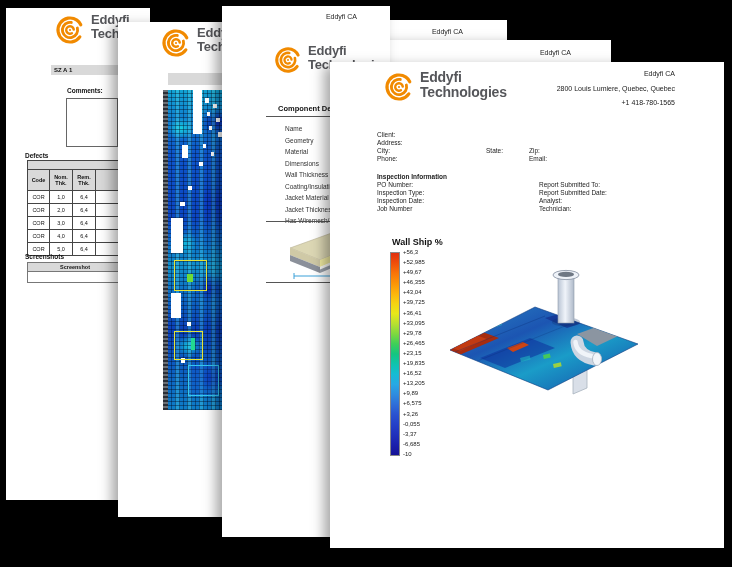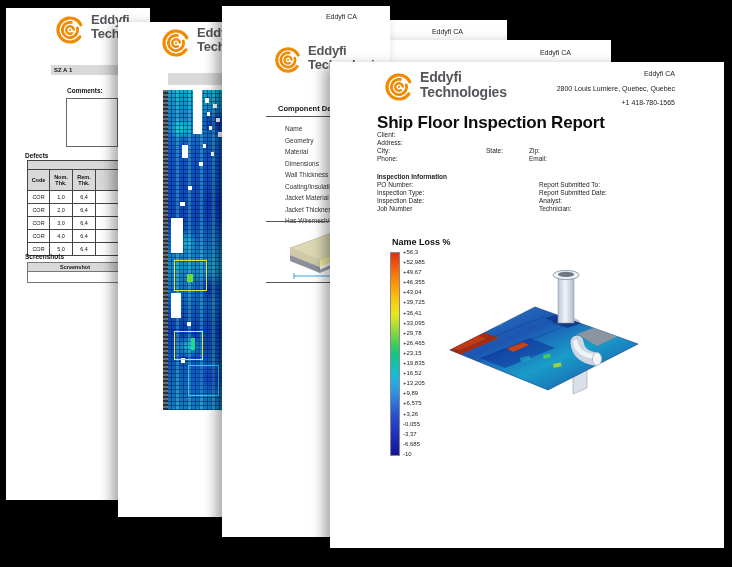--- a/index.html
+++ b/index.html
@@ -245,21 +245,20 @@
       <div class="logo-text" style="font-size:14px;line-height:15px;">
         <div>Eddyfi</div>
         <div>Technologies</div>
       </div>
     </div>
     <div class="hdr-right">
       <div>Eddyfi CA</div>
       <div>2800 Louis Lumiere, Quebec, Quebec</div>
       <div>+1 418-780-1565</div>
     </div>
-    <div class="title">Ship Floor Inspection Report</div>
 
     <div class="f-lab" style="left:47px;top:69px;">Client:</div>
     <div class="f-lab" style="left:47px;top:77px;">Address:</div>
     <div class="f-lab" style="left:47px;top:85px;">City:</div>
     <div class="f-lab" style="left:156px;top:85px;">State:</div>
     <div class="f-lab" style="left:199px;top:85px;">Zip:</div>
     <div class="f-lab" style="left:47px;top:93px;">Phone:</div>
     <div class="f-lab" style="left:199px;top:93px;">Email:</div>
 
     <div class="f-lab f-bold" style="left:47px;top:111px;">Inspection Information</div>
@@ -269,21 +268,21 @@
         <div>Inspection Date:</div>
         <div>Job Number</div>
       </div>
     <div class="inscol" style="left:209px;top:119px;">
         <div>Report Submitted To:</div>
         <div>Report Submitted Date:</div>
         <div>Analyst:</div>
         <div>Technician:</div>
       </div>
 
-    <div class="wl-title">Name Loss %</div>
+    <div class="wl-title">Wall Ship %</div>
     <div class="legend-bar" style="background: linear-gradient(rgb(224, 48, 16), rgb(240, 78, 10), rgb(248, 116, 8), rgb(251, 148, 7), rgb(253, 180, 11), rgb(246, 211, 18), rgb(232, 232, 26), rgb(184, 224, 48), rgb(127, 216, 63), rgb(63, 207, 88), rgb(21, 197, 128), rgb(15, 196, 174), rgb(21, 188, 212), rgb(40, 168, 228), rgb(47, 140, 224), rgb(47, 110, 216), rgb(42, 82, 208), rgb(36, 64, 200), rgb(31, 48, 188), rgb(26, 32, 172), rgb(21, 18, 150));"></div>
     <div class="legend-labels">
         <div>+56,3</div>
         <div>+52,985</div>
         <div>+49,67</div>
         <div>+46,355</div>
         <div>+43,04</div>
         <div>+39,725</div>
         <div>+36,41</div>
         <div>+33,095</div>

